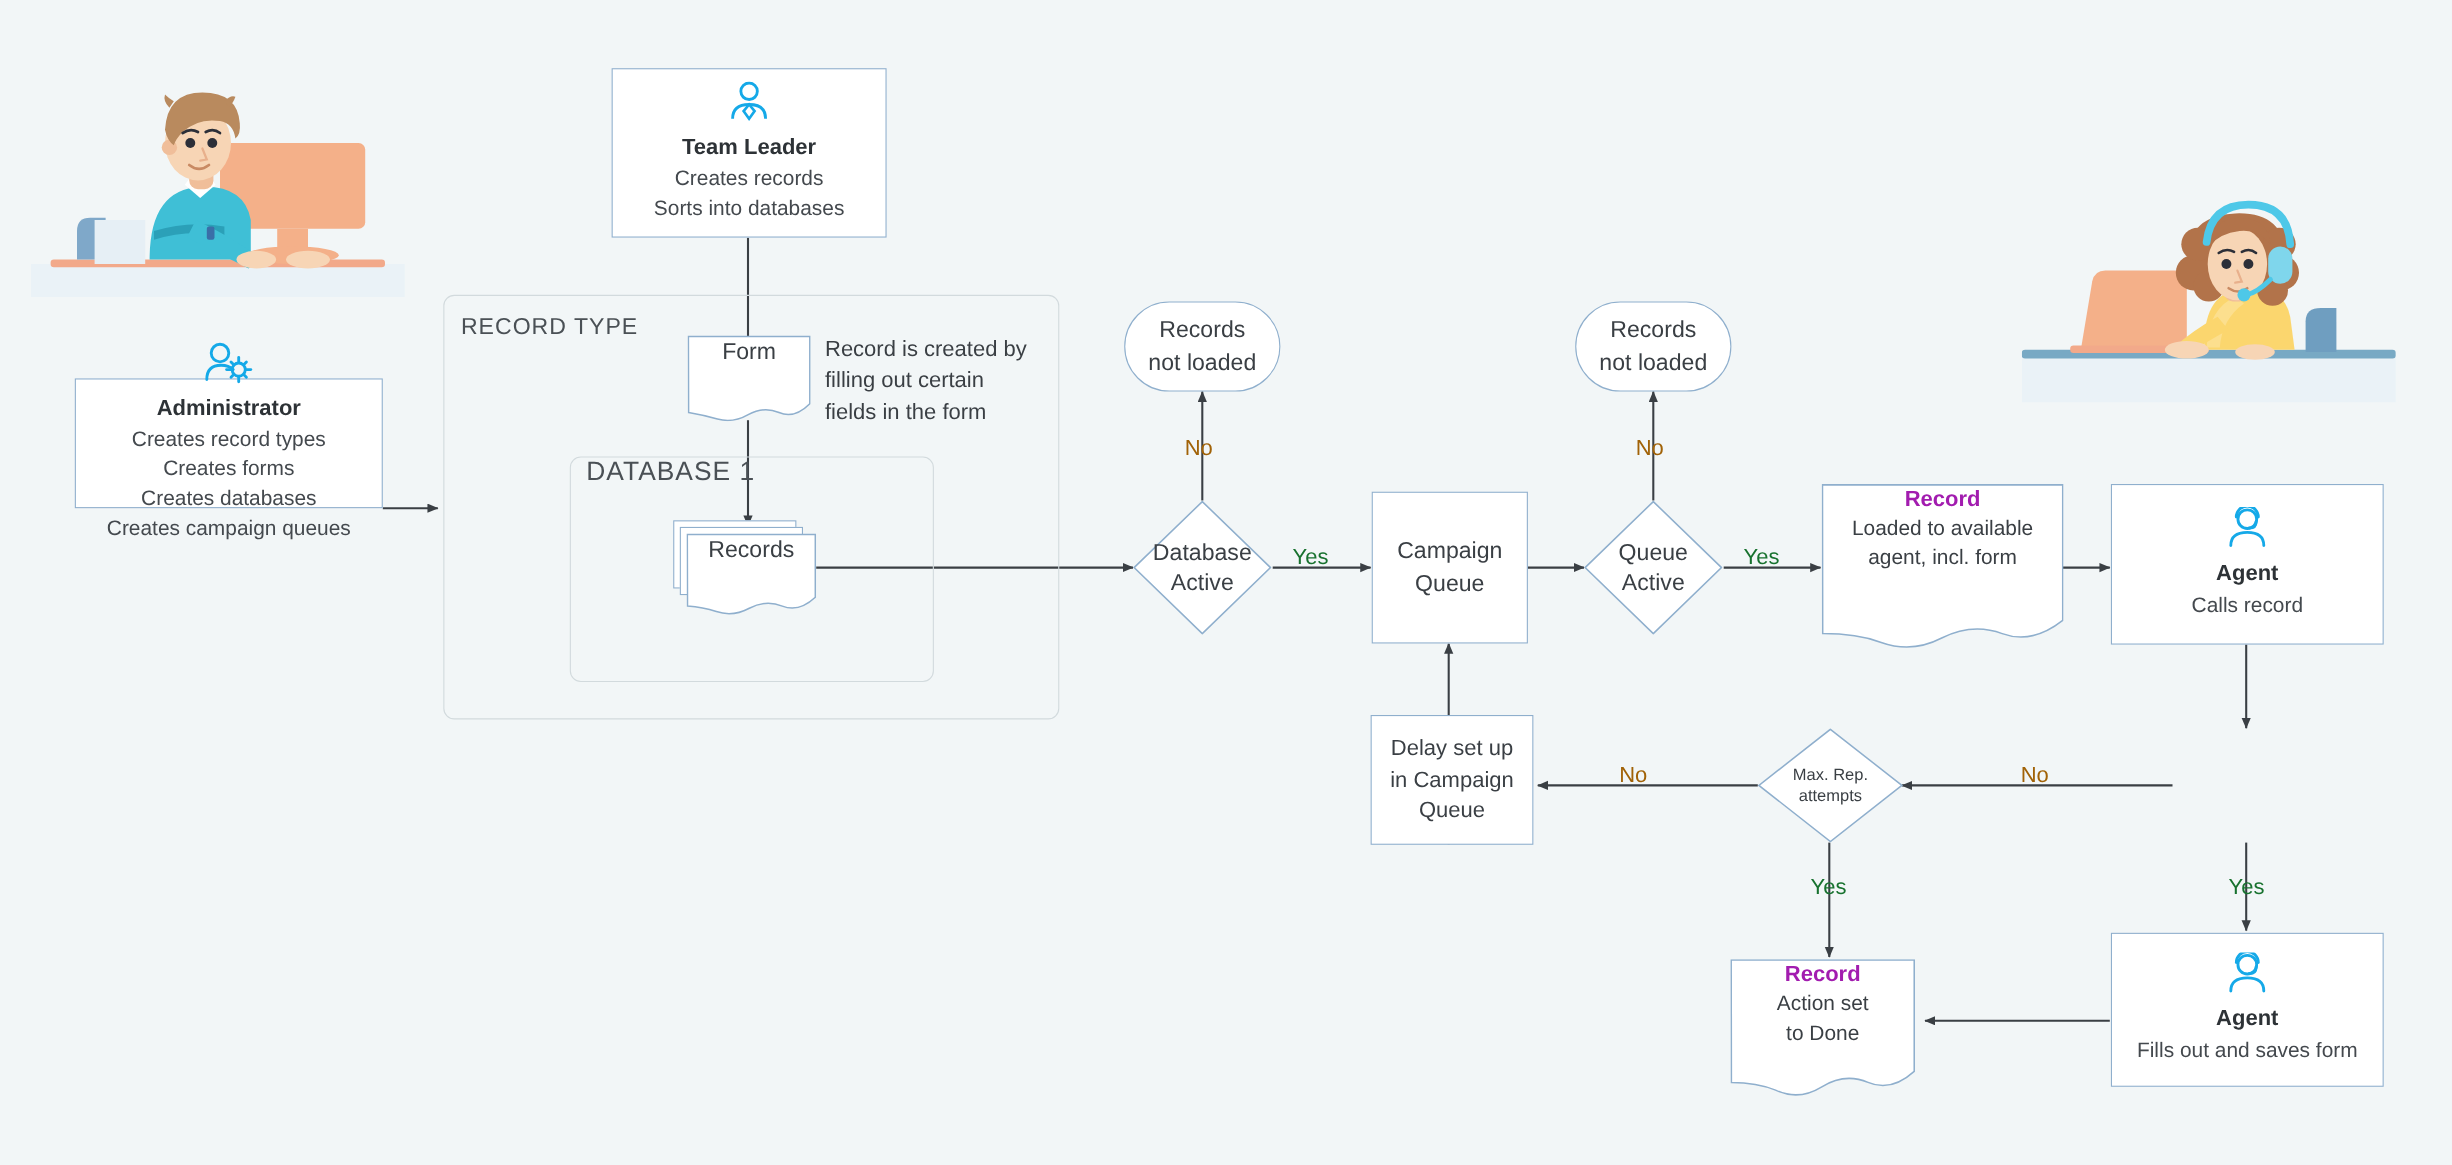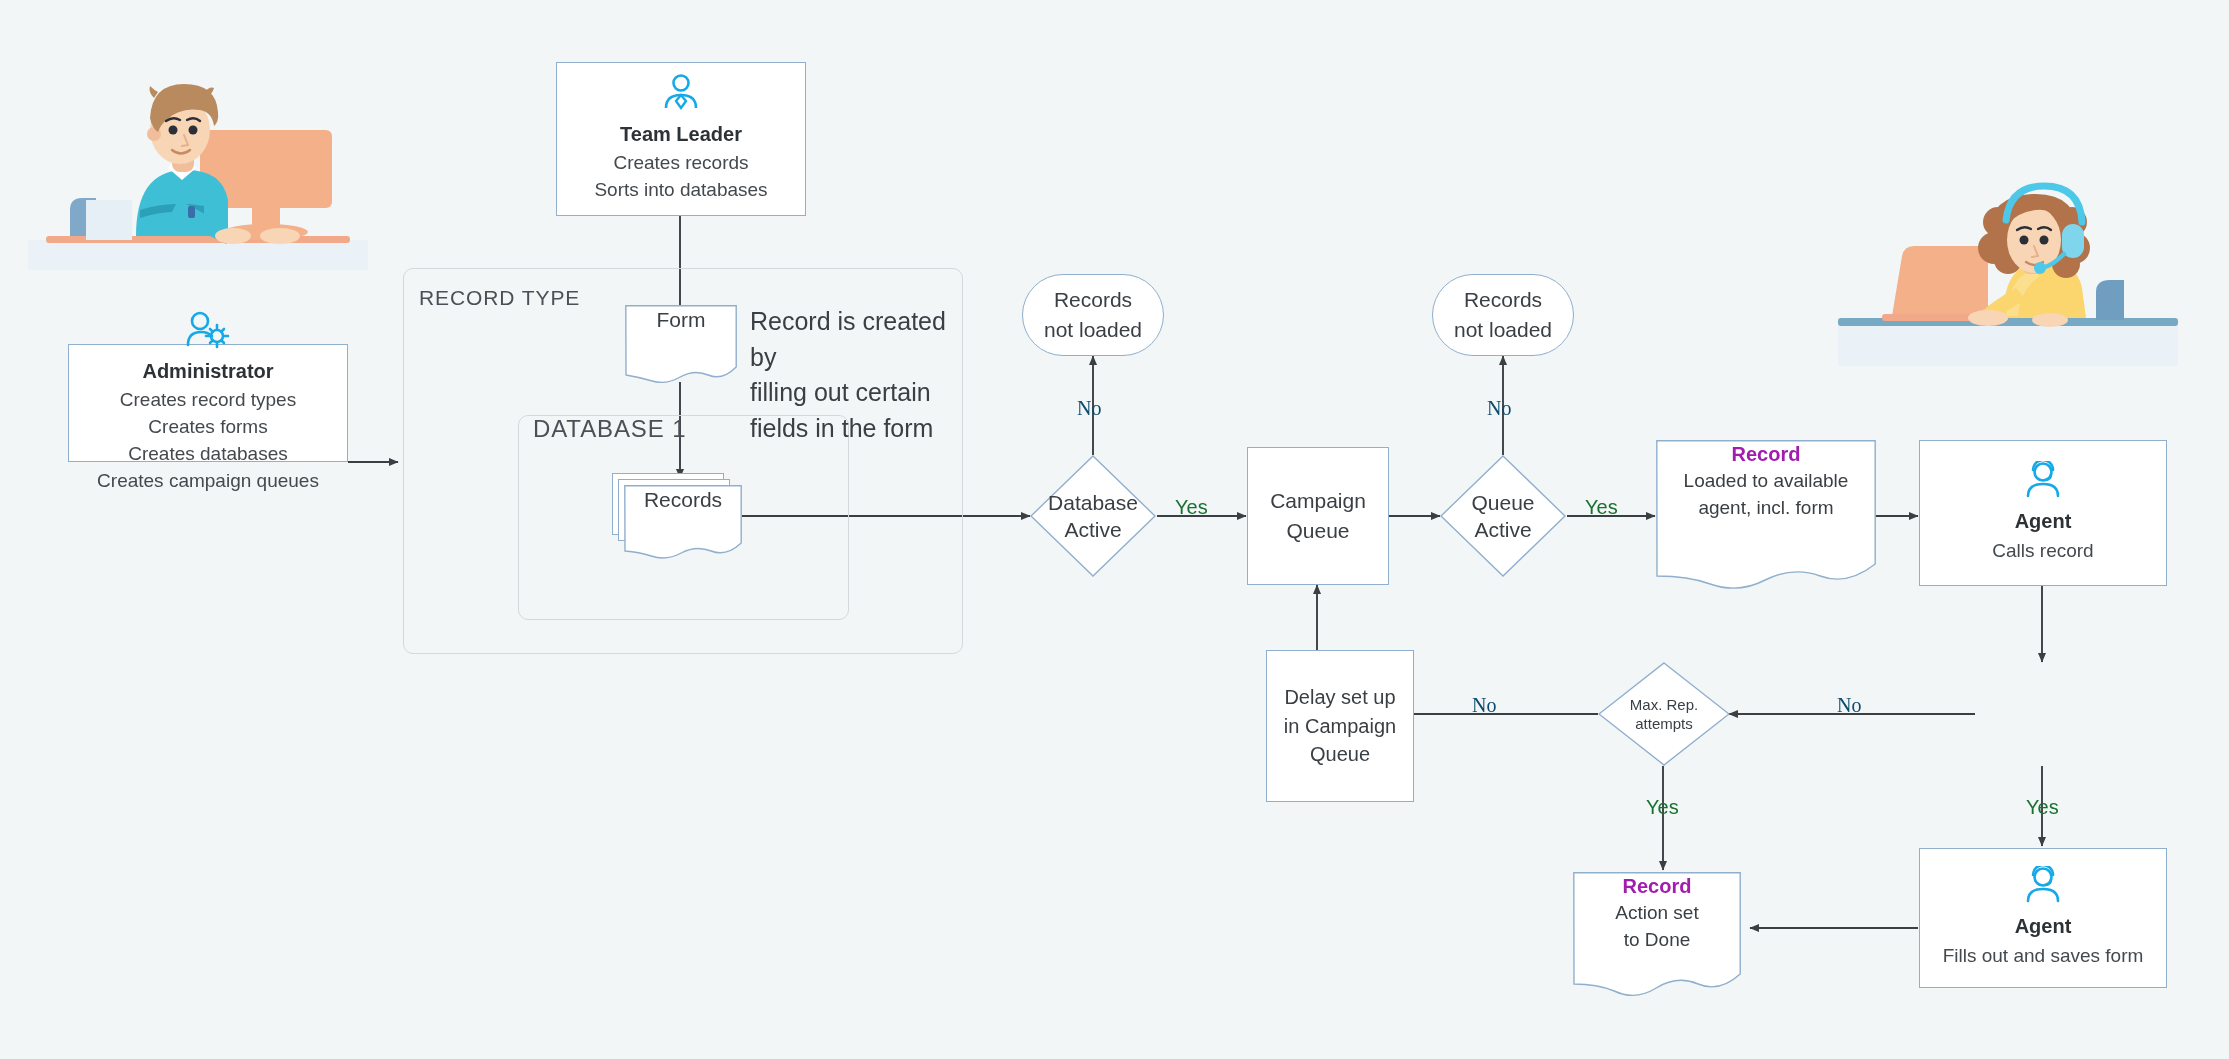--- a/index.html
+++ b/index.html
@@ -91,33 +91,33 @@
   .group-label {
     position: absolute;
     font-size: 21px;
     letter-spacing: 0.9px;
     color: #4a5055;
   }
 
   
   .annot {
     position: absolute;
-    font-size: 25px;
+    font-size: 20px;
     color: #3a3f44;
     line-height: 1.42;
   }
 
   
   .elabel {
     position: absolute;
     font-size: 20px;
     font-weight: 400;
   }
   .elabel.yes { color: #18722f; }
-  .elabel.no  { color: #0c4a6e; font-family: Liberation Serif, serif; }
+  .elabel.no  { color: #a16207; }
 
   
   #wires { position: absolute; inset: 0; width: 100%; height: 100%; pointer-events: none; }
 
   
   .illus { position: absolute; }
 </style>
 </head>
 <body>
 
@@ -406,21 +406,21 @@
       <span>
         <span>Max. Rep.</span><br>
         <span>attempts</span>
       </span>
     </div>
   </div>
 
   <div class="elabel no" style="left:1472px; top:694px;">No</div>
   <div class="elabel yes" style="left:1646px; top:796px;">Yes</div>
 
-  <div class="node proc" style="left:1246px; top:650px; width:148px; height:152px; font-size:20px;margin-left:20px;">
+  <div class="node proc" style="left:1246px; top:650px; width:148px; height:118px; font-size:20px;">
     <div>Delay set up</div>
     <div>in Campaign</div>
     <div>Queue</div>
   </div>
 
   <div class="node person-card" style="left:1919px; top:848px; width:248px; height:140px;">
     <span class="ico">
       <svg width="40" height="38" viewBox="0 0 40 38">
         <circle cx="20" cy="11" r="8.5" fill="none" stroke="#15a9e8" stroke-width="2.6"></circle>
         <path d="M10 9 a10 10 0 0 1 20 0" fill="none" stroke="#15a9e8" stroke-width="2.6" stroke-linecap="round"></path>

